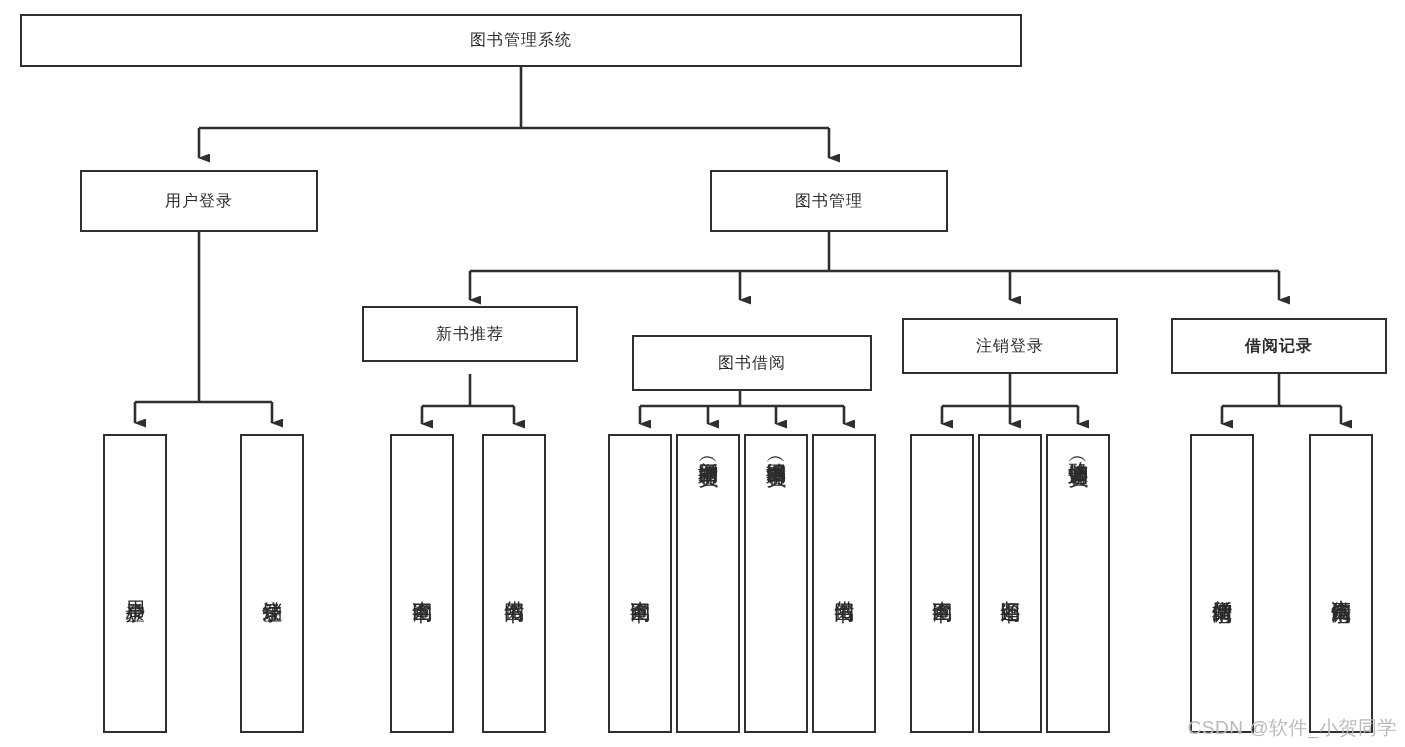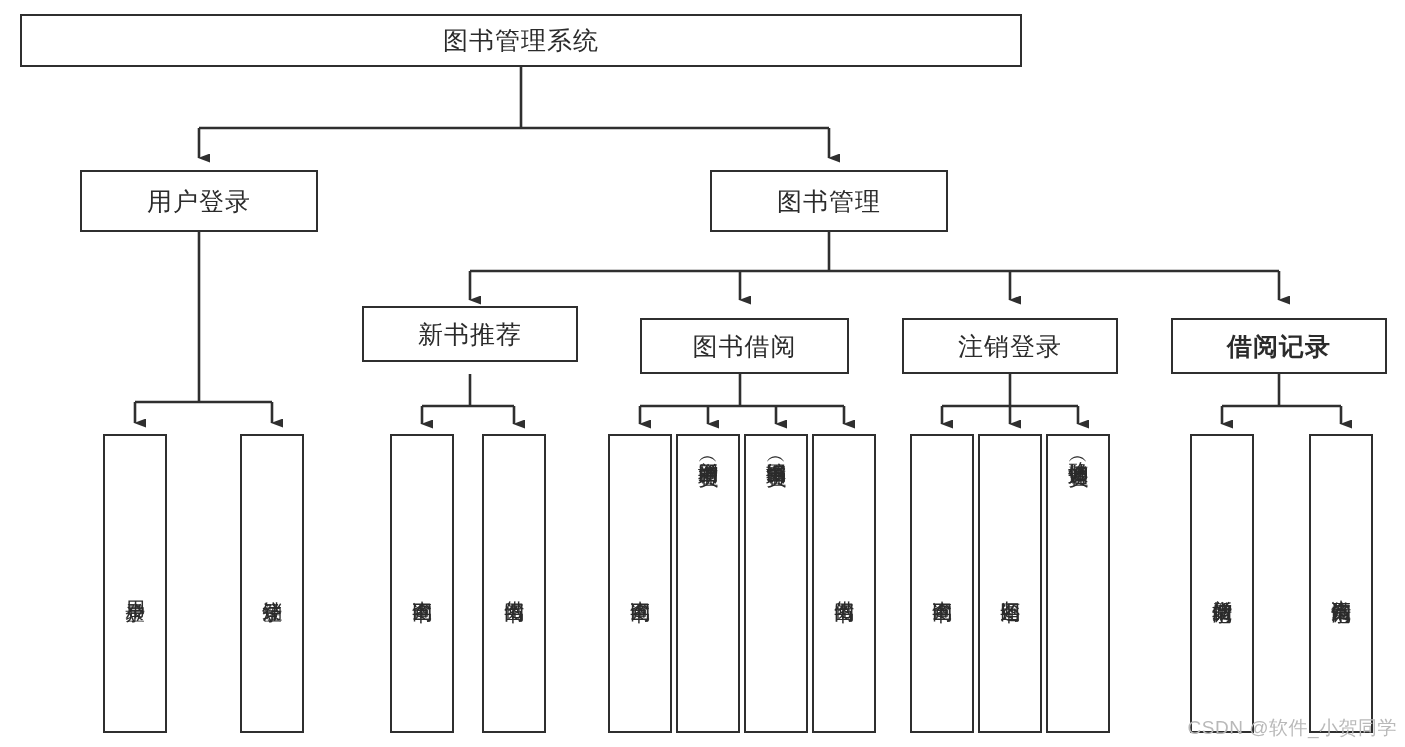--- a/index.html
+++ b/index.html
@@ -30,21 +30,21 @@
     box-sizing: border-box;
     background: #ffffff;
     border: 2px solid #2f2f2f;
     display: flex;
     align-items: center;
     justify-content: center;
     color: #2b2b2b;
     z-index: 2;
   }
   .node.h {            
-    font-size: 25px;
+    font-size: 16px;
     letter-spacing: 1px;
   }
   .node.v {            
     align-items: flex-start;
     justify-content: center;
     padding-top: 6px;
   }
   .vtext {
     writing-mode: vertical-rl;
     text-orientation: upright;
@@ -140,21 +140,21 @@
   </div>
 
   <div class="node h" style="left:710px; top:170px; width:238px; height:62px;font-family:Liberation Mono, monospace;">
     <span>图书管理</span>
   </div>
 
   <div class="node h" style="left:362px; top:306px; width:216px; height:56px;">
     <span>新书推荐</span>
   </div>
 
-  <div class="node h" style="left:632px; top:318px; width:209px; height:56px;margin-left:8px;">
+  <div class="node h" style="left:632px; top:335px; width:240px; height:56px;">
     <span>图书借阅</span>
   </div>
 
   <div class="node h" style="left:902px; top:318px; width:216px; height:56px;">
     <span>注销登录</span>
   </div>
 
   <div class="node h" style="left:1171px; top:318px; width:216px; height:56px;font-weight:bold;">
     <span>借阅记录</span>
   </div>

